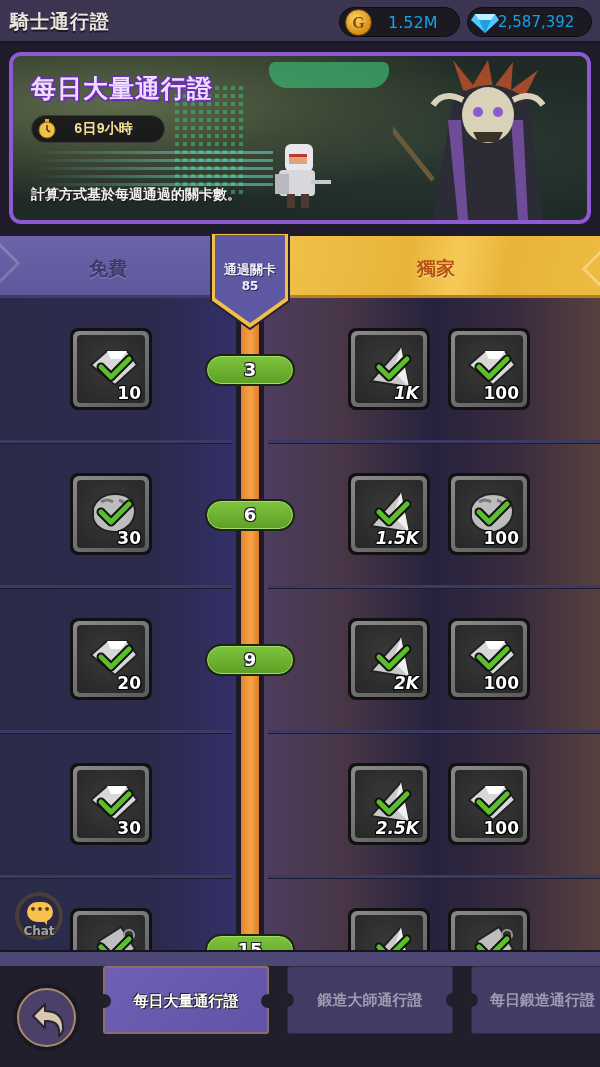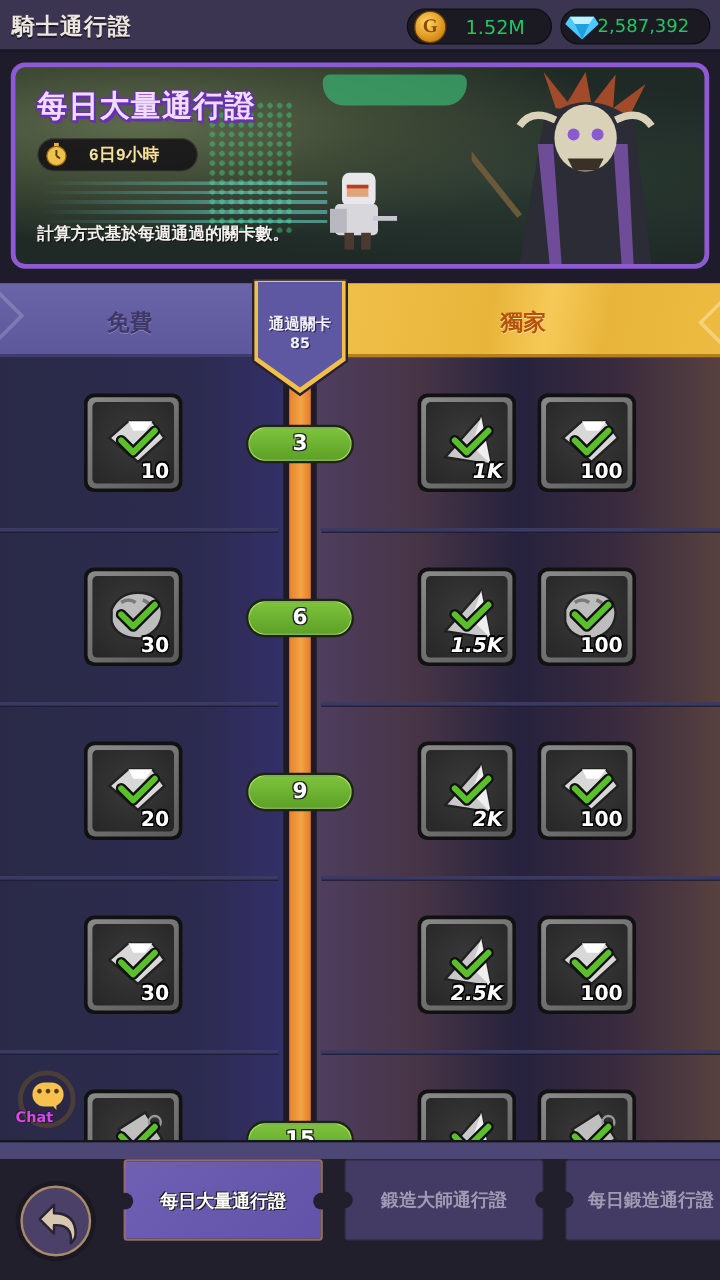--- a/index.html
+++ b/index.html
@@ -5,21 +5,21 @@
   * { box-sizing: border-box; margin: 0; padding: 0; }
   html, body { width: 600px; height: 1067px; overflow: hidden; background: #1e1b2a; }
   body { font-family: "DejaVu Sans", "Liberation Sans", sans-serif; position: relative; color: #fff; }
 
   
   .topbar { position: absolute; left: 0; top: 0; width: 600px; height: 44px; background: #3b3552; border-bottom: 3px solid #1a1724; }
   .topbar .title { position: absolute; left: 10px; top: 9px; font-size: 19px; font-weight: bold; color: #ece6df; text-shadow: 0 2px 0 #1b1725; letter-spacing: 1px; }
   .pill { position: absolute; top: 7px; height: 30px; border-radius: 15px; background: #1b1a22; border: 1px solid #0d0c12; display: flex; align-items: center; }
   .pill.gold { left: 339px; width: 121px; }
   .pill.gem { left: 467px; width: 125px; }
-  .pill .val { font-size: 16px; color: #22c55e; }
+  .pill .val { font-size: 16px; color: #0ea5e9; }
   .pill.gold .val { position: absolute; left: 48px; }
   .pill.gem .val { position: absolute; left: 30px; font-size: 15px; }
   .coin { position: absolute; left: 5px; top: 1px; width: 27px; height: 27px; border-radius: 50%; background: radial-gradient(circle at 40% 35%, #ffd566, #d58b12 70%, #8a540b); border: 1px solid #6b3f06; color: #8a4a05; font-weight: bold; font-size: 16px; line-height: 25px; text-align: center; font-family: "Liberation Serif", serif; }
   .gem-ico { position: absolute; left: 3px; top: 5px; width: 28px; height: 20px; }
 
   
   .banner { position: absolute; left: 9px; top: 52px; width: 582px; height: 172px; border-radius: 12px; border: 4px solid #8d5ad4; overflow: hidden;
             background: radial-gradient(ellipse at 18% 30%, #5d6b4c 0%, #3f4a36 30%, transparent 60%),
                         radial-gradient(ellipse at 72% 55%, #2b3a33 0%, #1f2a26 60%),
                         linear-gradient(90deg, #34412f, #2a3a30 50%, #1d2a26); }
@@ -78,21 +78,21 @@
   
   .flag { position: absolute; left: 209px; top: 233px; width: 82px; height: 98px; }
   .flag .t1 { position: absolute; left: 0; top: 28px; width: 82px; text-align: center; font-size: 13px; font-weight: bold; color: #f1eff8; text-shadow: 1px 1px 0 #2b2850; }
   .flag .t2 { position: absolute; left: 0; top: 46px; width: 82px; text-align: center; font-size: 12px; font-weight: bold; color: #f1eff8; text-shadow: 1px 1px 0 #2b2850; }
 
   
   .chat { position: absolute; left: 15px; top: 892px; width: 48px; height: 48px; border-radius: 50%; background: #2a2846; border: 4px solid #4b3e38; }
   .chat .bubble { position: absolute; left: 8px; top: 6px; width: 26px; height: 20px; border-radius: 10px; background: #f7c14f; }
   .chat .bubble::after { content: ""; position: absolute; left: 14px; top: 16px; border-left: 6px solid transparent; border-top: 7px solid #f7c14f; }
   .chat .dots { position: absolute; left: 0; top: 1px; width: 26px; text-align: center; font-size: 11px; font-weight: bold; color: #5b3b0c; line-height: 14px; }
-  .chat .clabel { position: absolute; left: -6px; top: 28px; width: 52px; text-align: left; font-size: 12px; font-weight: bold; color: #d946ef; text-shadow: 1px 1px 0 #222, -1px -1px 0 #222; }
+  .chat .clabel { position: absolute; left: -6px; top: 28px; width: 52px; text-align: center; font-size: 12px; font-weight: bold; color: #a3a3a3; text-shadow: 1px 1px 0 #222, -1px -1px 0 #222; }
 
   
   .bottom-strip { position: absolute; left: 0; top: 950px; width: 600px; height: 16px; background: #4d4775; border-top: 2px solid #16141f; }
   .bottom { position: absolute; left: 0; top: 966px; width: 600px; height: 101px; background: #221f2c; }
   .back { position: absolute; left: 13px; top: 18px; width: 67px; height: 67px; border-radius: 50%; background: #1a1822; padding: 4px; }
   .back .ring { width: 100%; height: 100%; border-radius: 50%; background: #4a4068; border: 2px solid #a98a6b; position: relative; }
   .back svg { position: absolute; left: 10px; top: 10px; width: 38px; height: 38px; }
   .tab { position: absolute; top: 0px; height: 68px; border-radius: 3px; text-align: center; line-height: 66px; font-size: 15px; font-weight: bold; }
   .tab.active { left: 103px; width: 166px; background: linear-gradient(135deg, #7060b4, #6252a8); border: 2px solid #8d6f67; color: #fff; text-shadow: 1px 1px 0 #222, -1px -1px 0 #222; }
   .tab.inactive { background: #433b63; border: 1px solid #2e2944; color: #a09bb3; }

